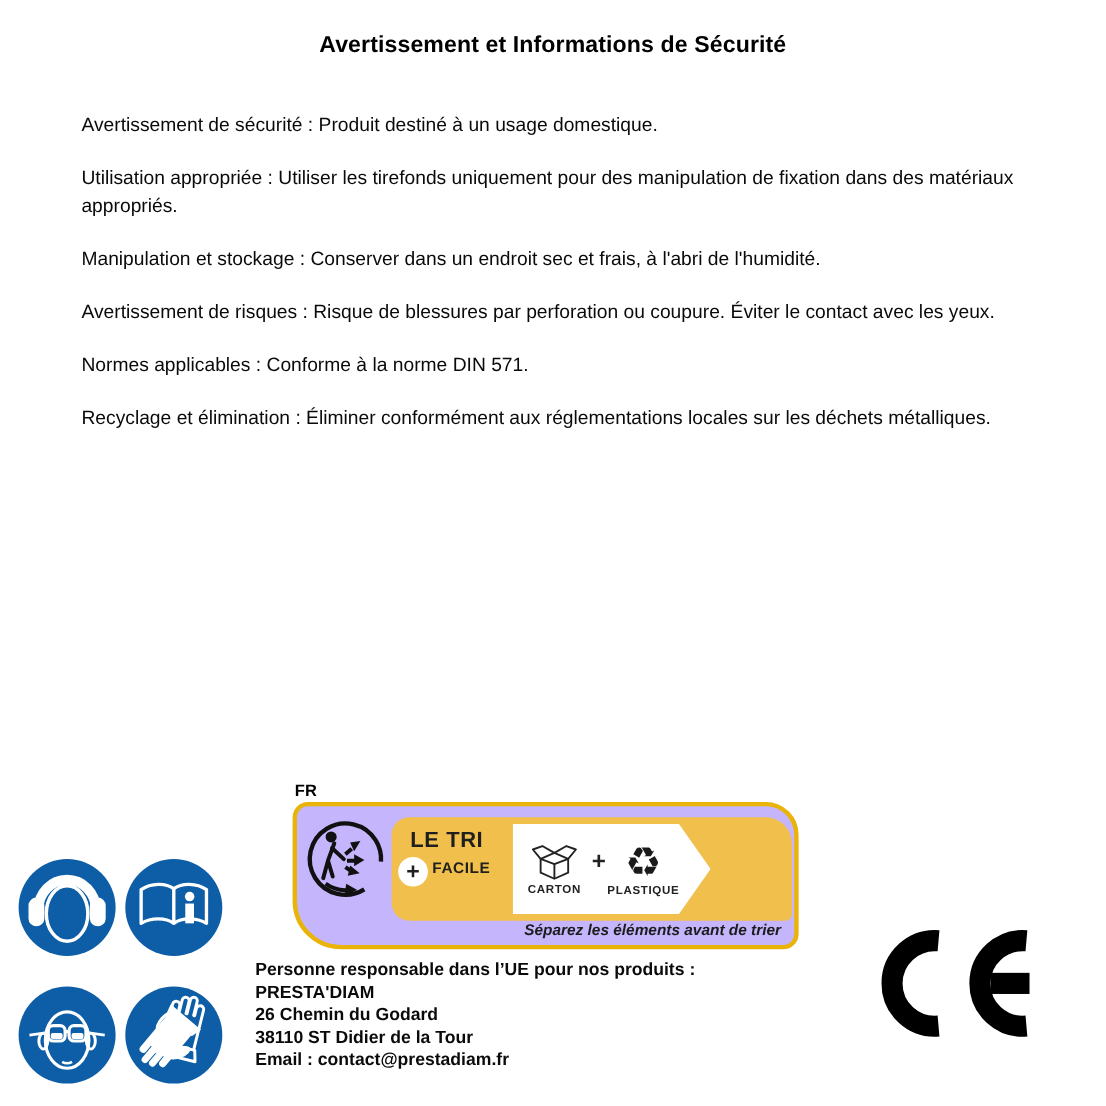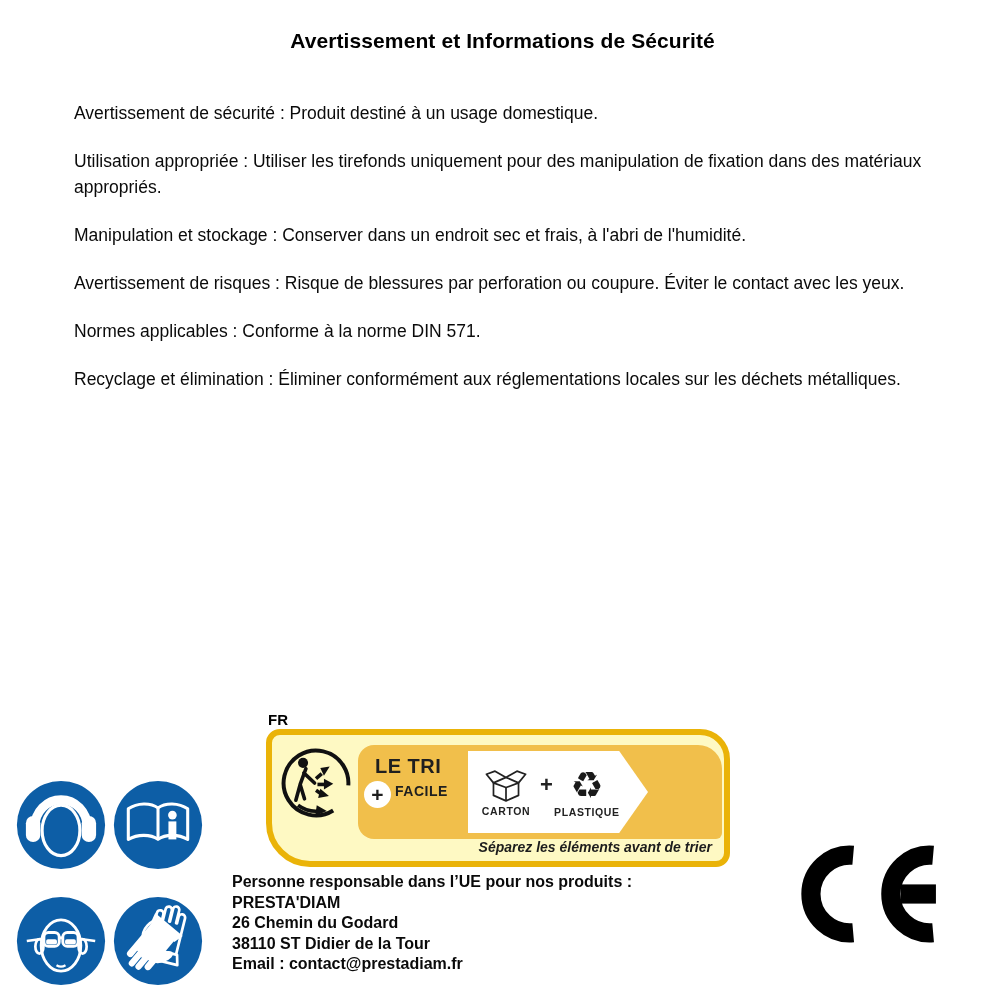--- a/index.html
+++ b/index.html
@@ -27,22 +27,22 @@
   .icon-grid{
     left:16px;top:780px;width:188px;
     display:grid;grid-template-columns:90px 90px;column-gap:7px;row-gap:26px;
   }
   .icon-grid svg{display:block;}
 
   
   .banner{left:266px;top:712px;width:458px;}
   .fr-label{font-size:15px;font-weight:bold;line-height:15px;margin:0 0 2px 2px;}
   .banner-box{
-    position:relative;width:452px;height:126px;background:#fef9c3;
-    border:6px solid #eab308;border-radius:14px 30px 14px 44px;text-decoration:underline;
+    position:relative;width:452px;height:126px;background:#c4b5fd;
+    border:4px solid #eab308;border-radius:14px 30px 14px 44px;text-decoration:underline;
   }
   .triman{position:absolute;left:8px;top:9px;}
   .yellow-shape{
     position:absolute;left:86px;top:10px;width:364px;height:94px;
     border-radius:16px 24px 6px 16px;
   }
   .letri-l1{position:absolute;left:103px;top:20px;font-size:20px;font-weight:800;color:#1f1f1f;letter-spacing:.5px;}
   .plus-circle{
     position:absolute;left:92px;top:46px;width:27px;height:27px;border-radius:50%;
     background:#fff;color:#1f1f1f;font-size:21px;font-weight:800;

